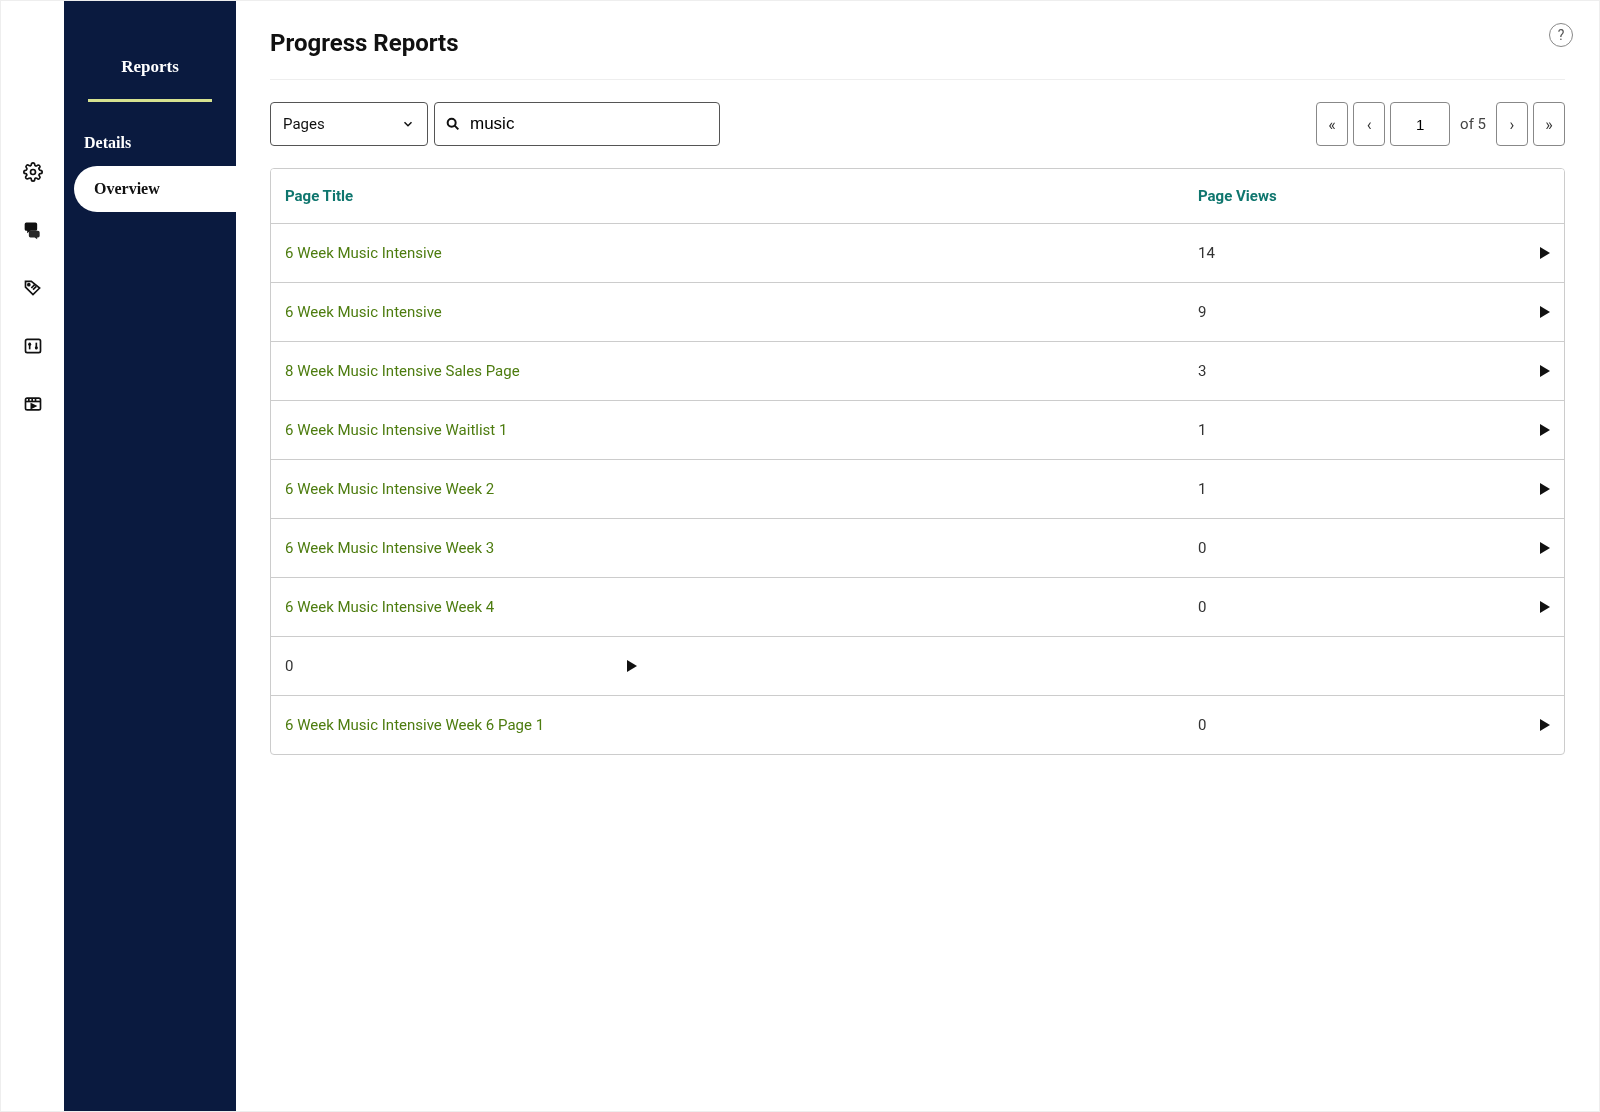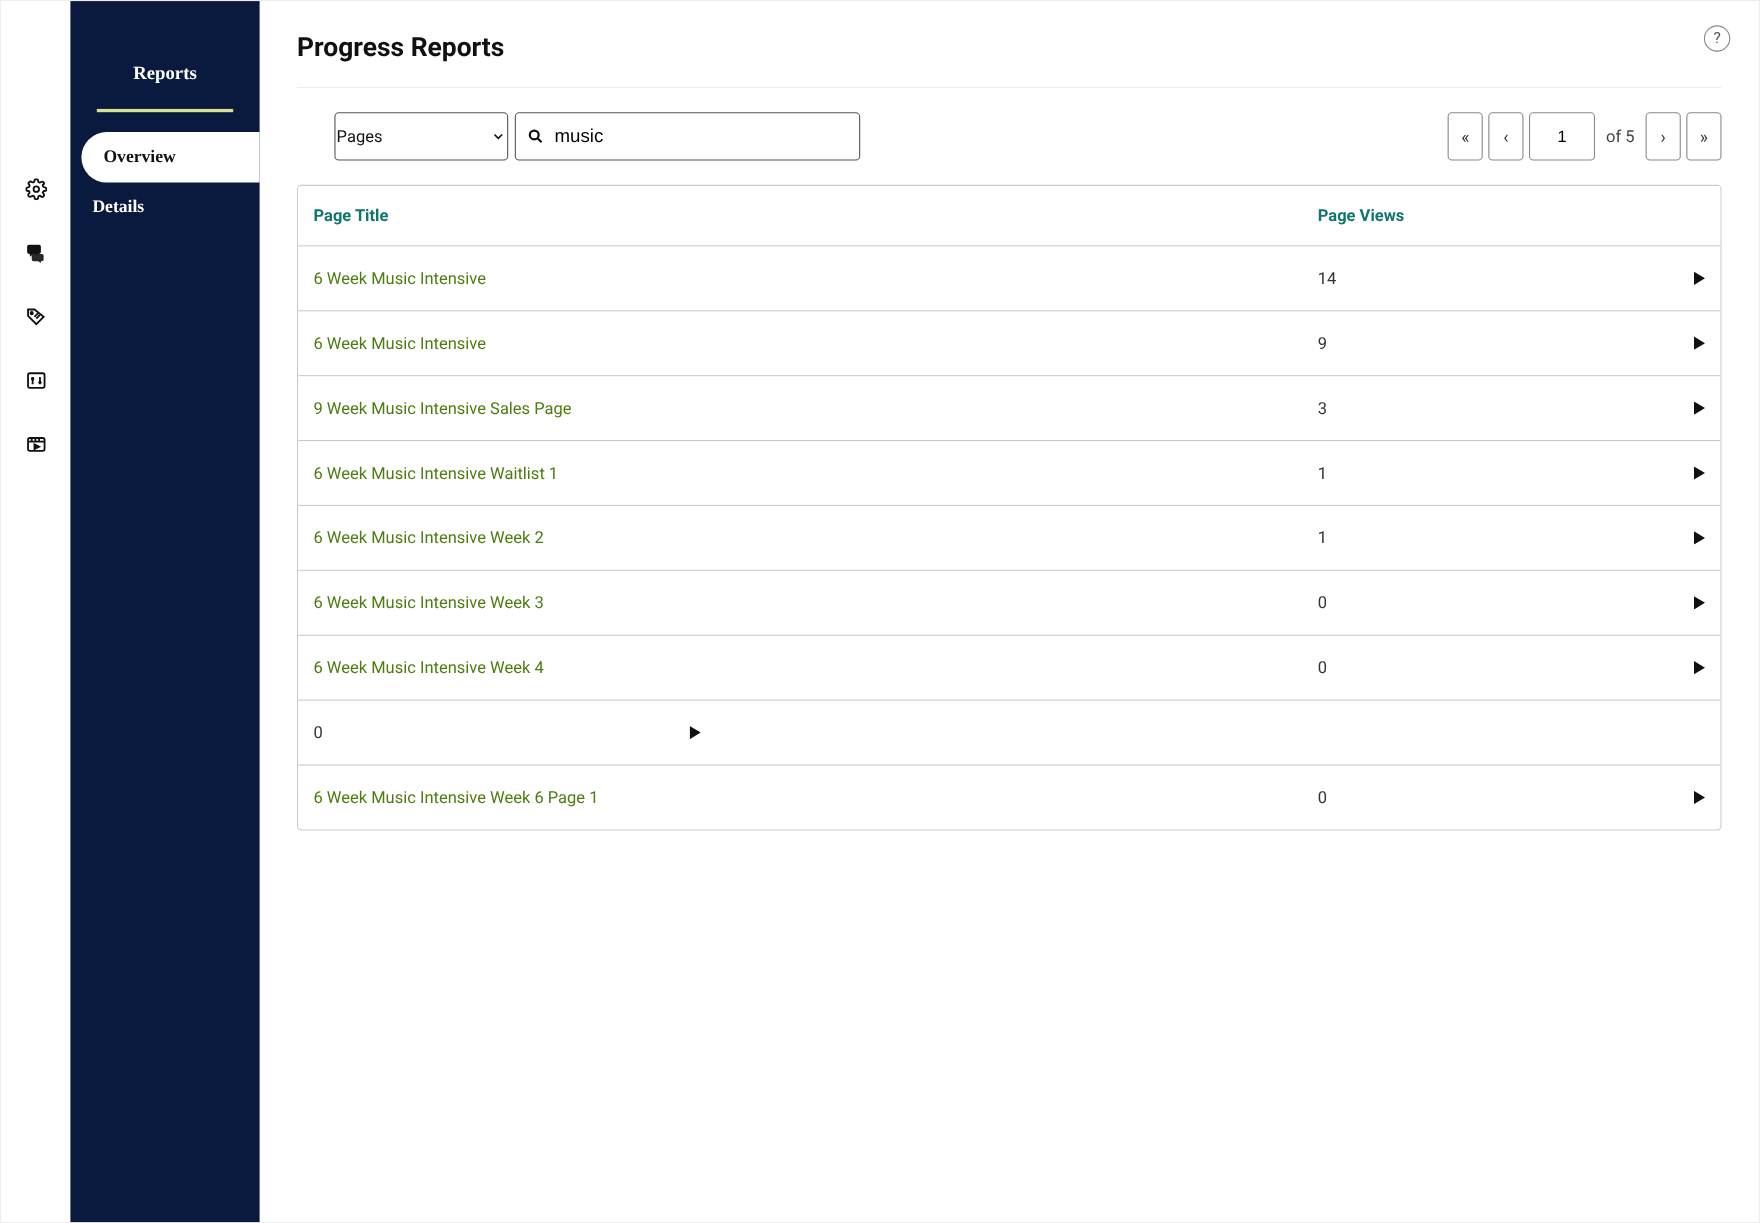--- a/index.html
+++ b/index.html
@@ -88,33 +88,32 @@
   }
 
   
   .controls { display:flex; align-items:center; justify-content:space-between; margin-bottom:22px; }
   .controls-left { display:flex; gap:6px; align-items:center; }
   .dropdown {
     border:1px solid #555;
     border-radius:4px;
     height:44px;
     min-width:158px;
-    padding:0 1px;
+    padding:0 12px;
     display:flex; align-items:center; justify-content:space-between;
     font-size:15px;
     cursor:pointer;
     background:#fff;
-    margin-left:34px;
   }
   .dropdown .chev { margin-left:18px; }
   .search {
     border:1px solid #555;
     border-radius:4px;
     height:44px;
-    width:314px;
+    width:286px;
     display:flex; align-items:center;
     padding:0 10px;
     gap:9px;
     background:#fff;
   }
   .search input {
     border:none; outline:none; font-size:17px; flex:1; background:transparent;
   }
 
   .pager { display:flex; align-items:center; gap:5px; }
@@ -206,25 +205,25 @@
           <line x1="11" y1="5" x2="11" y2="9"></line>
           <line x1="15" y1="5" x2="15" y2="9"></line>
           <polygon points="10,12 15,14.5 10,17" fill="currentColor"></polygon>
         </svg>
     </div>
   </div>
 
   <div class="sidebar">
     <div class="sidebar-title">Reports</div>
     <div class="sidebar-underline"></div>
+    <div class="side-item">
+      <span>Details</span>
+    </div>
     <div class="side-item active">
       <span>Overview</span>
-    </div>
-    <div class="side-item">
-      <span>Details</span>
     </div>
   </div>
 
   <div class="main">
     <div class="help-btn">
       <span>?</span>
     </div>
 
     <h1 class="page-title">Progress Reports</h1>
     <div class="divider"></div>
@@ -289,21 +288,21 @@
           <div class="table-row">
             <div class="row-title">6 Week Music Intensive</div>
             <div class="row-views">9</div>
             <div class="row-expand">
               <svg width="10" height="12" viewBox="0 0 10 12">
                 <polygon points="0,0 10,6 0,12" fill="#111"></polygon>
               </svg>
             </div>
           </div>
           <div class="table-row">
-            <div class="row-title">9 Week Music Intensive Sales Page</div>
+            <div class="row-title">8 Week Music Intensive Sales Page</div>
             <div class="row-views">3</div>
             <div class="row-expand">
               <svg width="10" height="12" viewBox="0 0 10 12">
                 <polygon points="0,0 10,6 0,12" fill="#111"></polygon>
               </svg>
             </div>
           </div>
           <div class="table-row">
             <div class="row-title">6 Week Music Intensive Waitlist 1</div>
             <div class="row-views">1</div>

